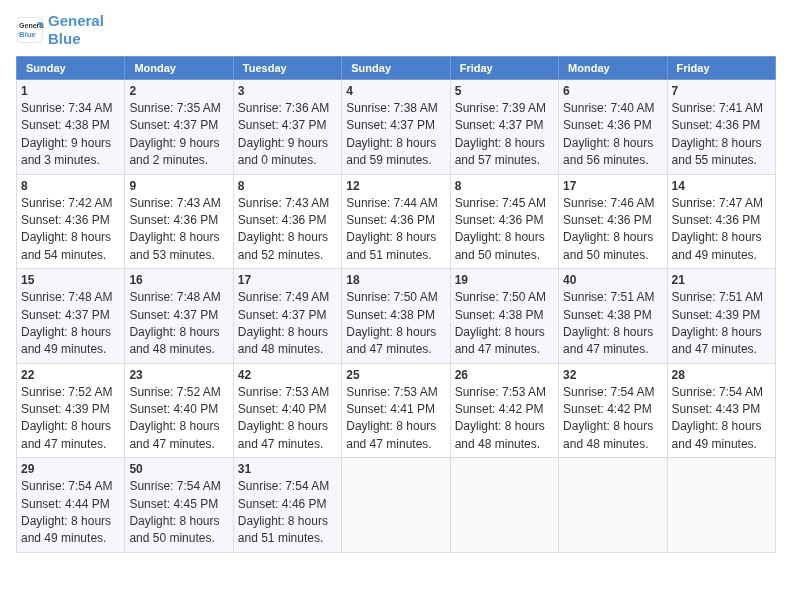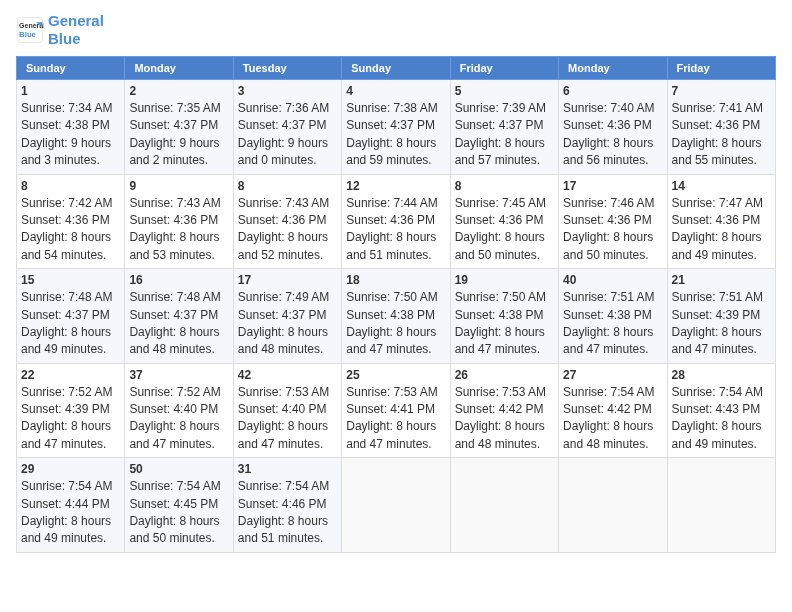--- a/index.html
+++ b/index.html
@@ -221,37 +221,37 @@
             <span class="day-num">21</span>
             <div class="day-info">Sunrise: 7:51 AM<br>Sunset: 4:39 PM<br>Daylight: 8 hours<br>and 47 minutes.</div>
           </td>
         </tr>
         <tr>
           <td>
             <span class="day-num">22</span>
             <div class="day-info">Sunrise: 7:52 AM<br>Sunset: 4:39 PM<br>Daylight: 8 hours<br>and 47 minutes.</div>
           </td>
           <td>
-            <span class="day-num">37</span>
+            <span class="day-num">23</span>
             <div class="day-info">Sunrise: 7:52 AM<br>Sunset: 4:40 PM<br>Daylight: 8 hours<br>and 47 minutes.</div>
           </td>
           <td>
             <span class="day-num">42</span>
             <div class="day-info">Sunrise: 7:53 AM<br>Sunset: 4:40 PM<br>Daylight: 8 hours<br>and 47 minutes.</div>
           </td>
           <td>
             <span class="day-num">25</span>
             <div class="day-info">Sunrise: 7:53 AM<br>Sunset: 4:41 PM<br>Daylight: 8 hours<br>and 47 minutes.</div>
           </td>
           <td>
             <span class="day-num">26</span>
             <div class="day-info">Sunrise: 7:53 AM<br>Sunset: 4:42 PM<br>Daylight: 8 hours<br>and 48 minutes.</div>
           </td>
           <td>
-            <span class="day-num">27</span>
+            <span class="day-num">32</span>
             <div class="day-info">Sunrise: 7:54 AM<br>Sunset: 4:42 PM<br>Daylight: 8 hours<br>and 48 minutes.</div>
           </td>
           <td>
             <span class="day-num">28</span>
             <div class="day-info">Sunrise: 7:54 AM<br>Sunset: 4:43 PM<br>Daylight: 8 hours<br>and 49 minutes.</div>
           </td>
         </tr>
         <tr>
           <td>
             <span class="day-num">29</span>

